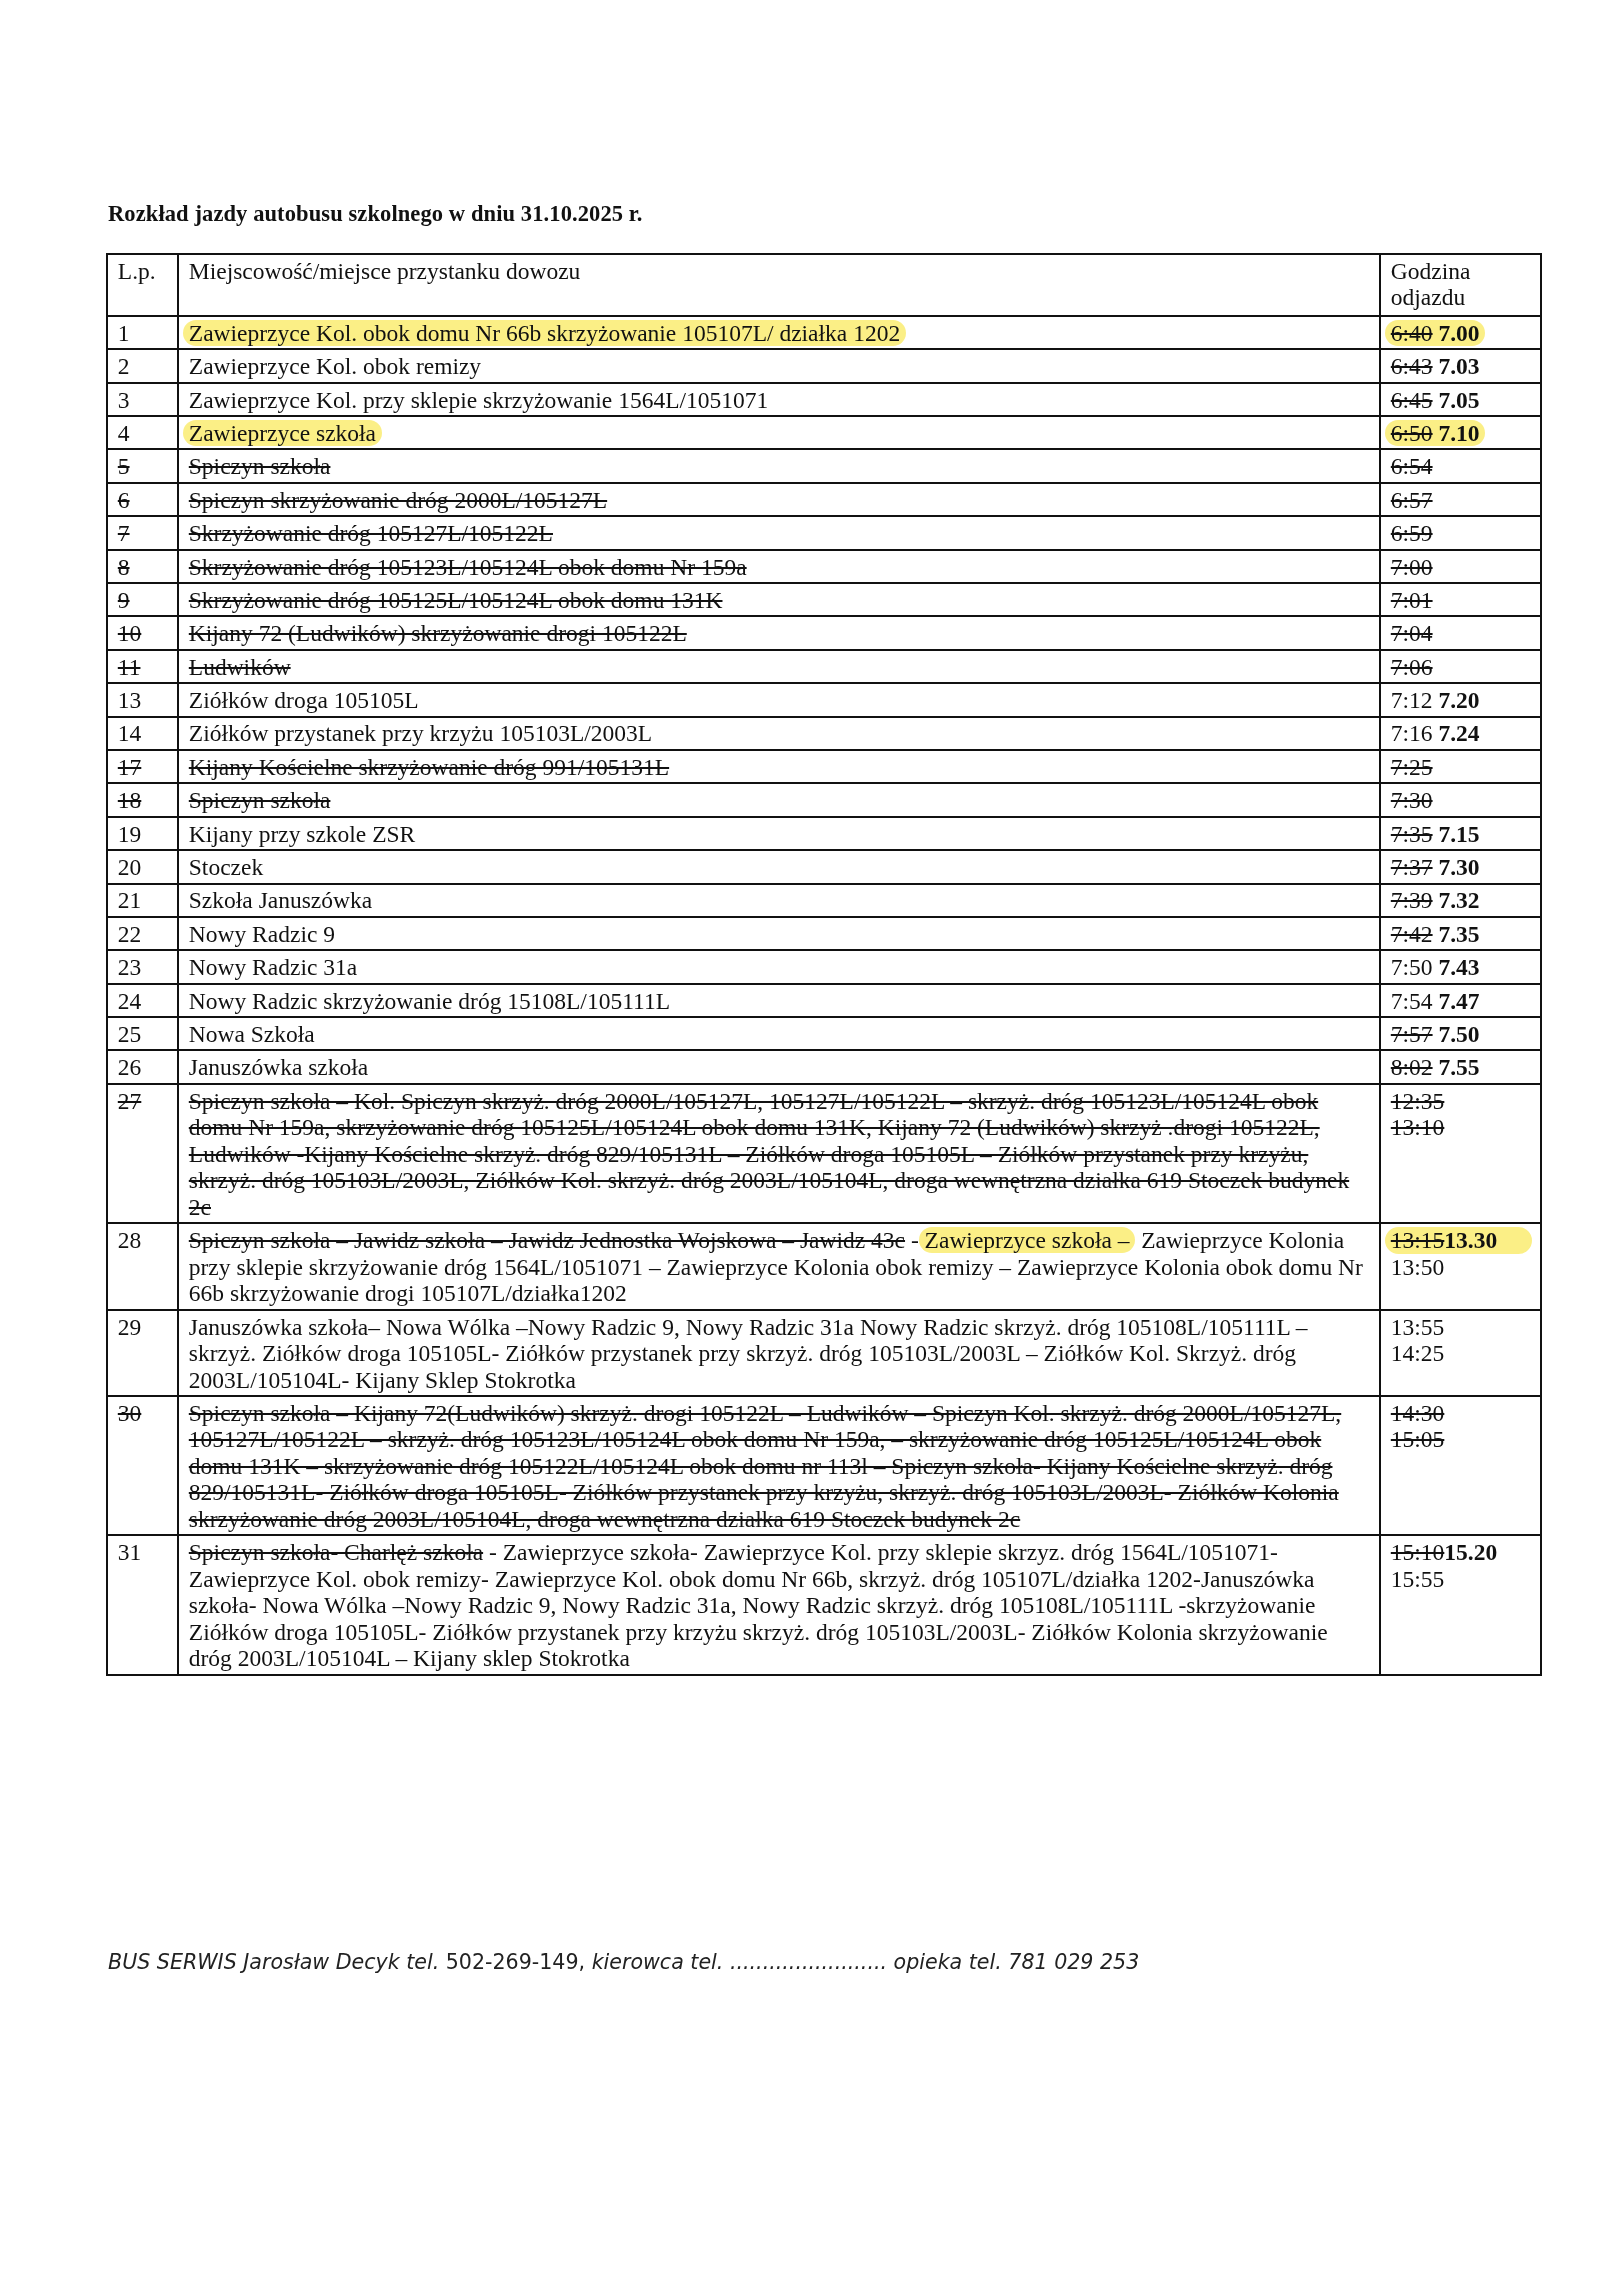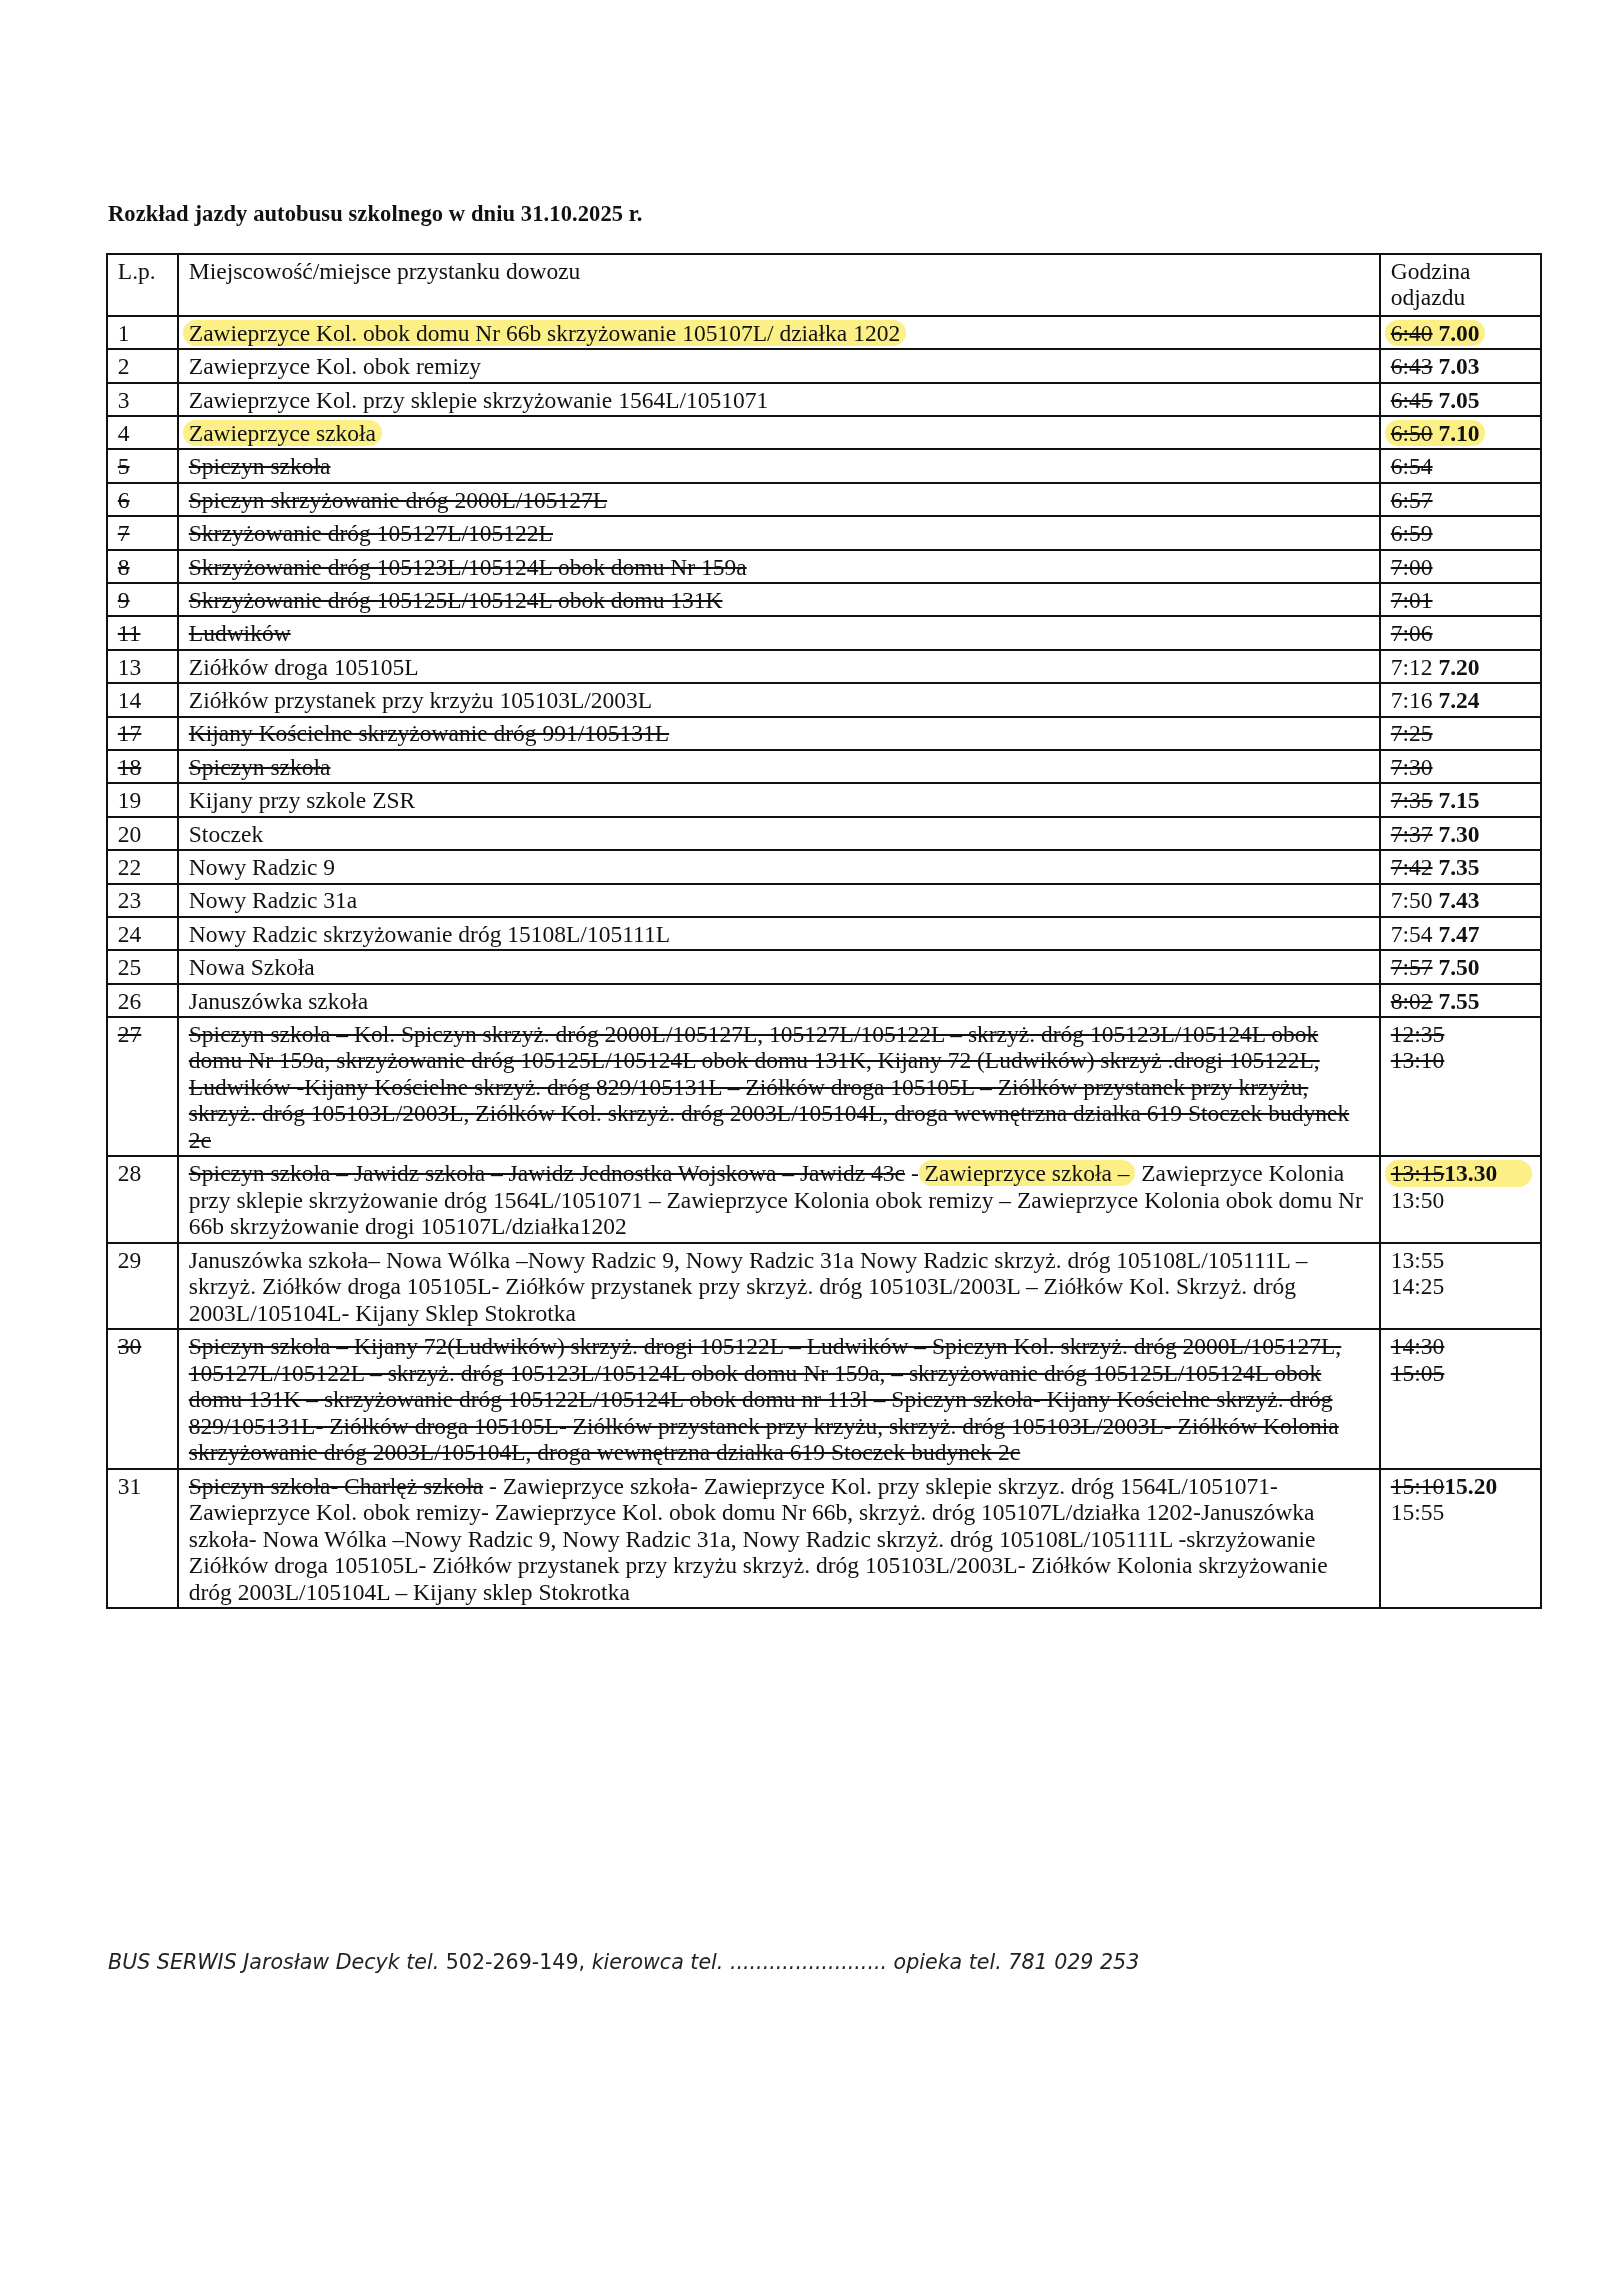--- a/index.html
+++ b/index.html
@@ -76,20 +76,25 @@
         <td class="strike">8</td>
         <td><span class="strike">Skrzyżowanie dróg 105123L/105124L obok domu Nr 159a</span></td>
         <td class="times"><span class="strike">7:00</span></td>
       </tr>
       <tr class="row">
         <td class="strike">9</td>
         <td><span class="strike">Skrzyżowanie dróg 105125L/105124L obok domu 131K</span></td>
         <td class="times"><span class="strike">7:01</span></td>
       </tr>
       <tr class="row">
+        <td class="strike">10</td>
+        <td><span class="strike">Kijany 72 (Ludwików) skrzyżowanie drogi 105122L</span></td>
+        <td class="times"><span class="strike">7:04</span></td>
+      </tr>
+      <tr class="row">
         <td class="strike">11</td>
         <td><span class="strike">Ludwików</span></td>
         <td class="times"><span class="strike">7:06</span></td>
       </tr>
       <tr class="row">
         <td>13</td>
         <td><span>Ziółków droga 105105L</span></td>
         <td class="times"><span>7:12</span> <span class="bold">7.20</span></td>
       </tr>
       <tr class="row">
@@ -109,20 +114,25 @@
       </tr>
       <tr class="row">
         <td>19</td>
         <td><span>Kijany przy szkole ZSR</span></td>
         <td class="times"><span class="strike">7:35</span> <span class="bold">7.15</span></td>
       </tr>
       <tr class="row">
         <td>20</td>
         <td><span>Stoczek</span></td>
         <td class="times"><span class="strike">7:37</span> <span class="bold">7.30</span></td>
+      </tr>
+      <tr class="row">
+        <td>21</td>
+        <td><span>Szkoła Januszówka</span></td>
+        <td class="times"><span class="strike">7:39</span> <span class="bold">7.32</span></td>
       </tr>
       <tr class="row">
         <td>22</td>
         <td><span>Nowy Radzic 9</span></td>
         <td class="times"><span class="strike">7:42</span> <span class="bold">7.35</span></td>
       </tr>
       <tr class="row">
         <td>23</td>
         <td><span>Nowy Radzic 31a</span></td>
         <td class="times"><span>7:50</span> <span class="bold">7.43</span></td>

